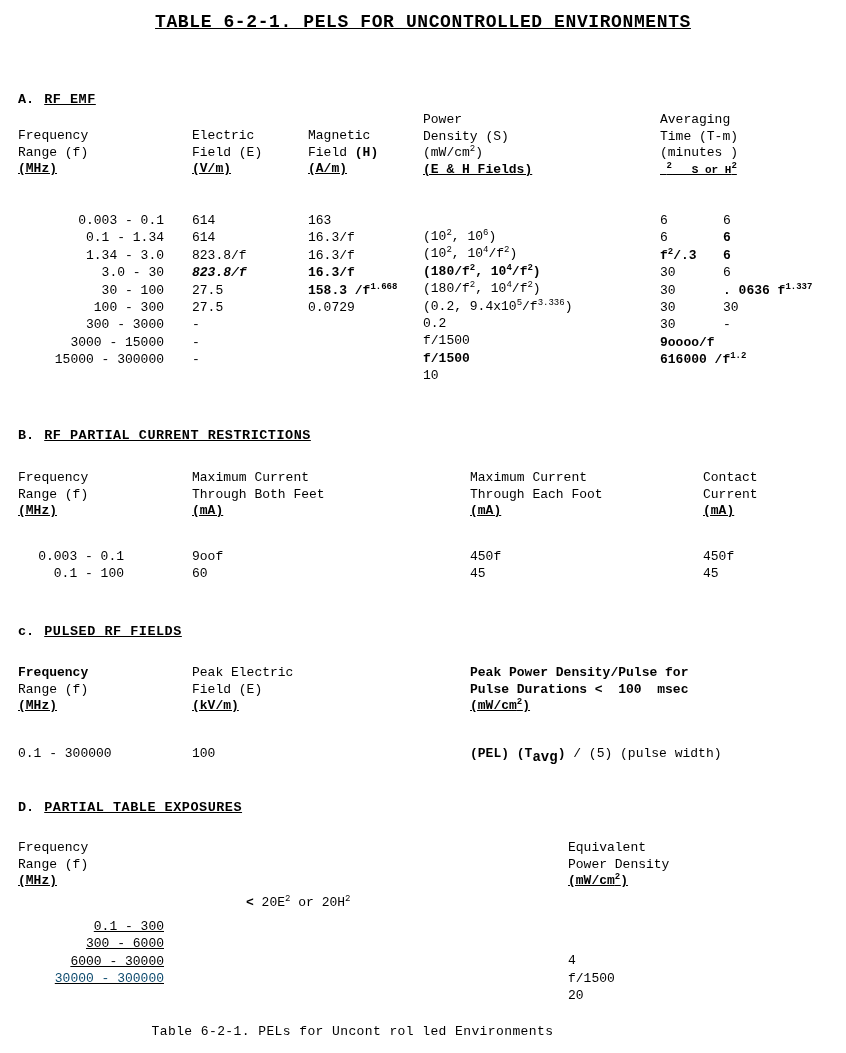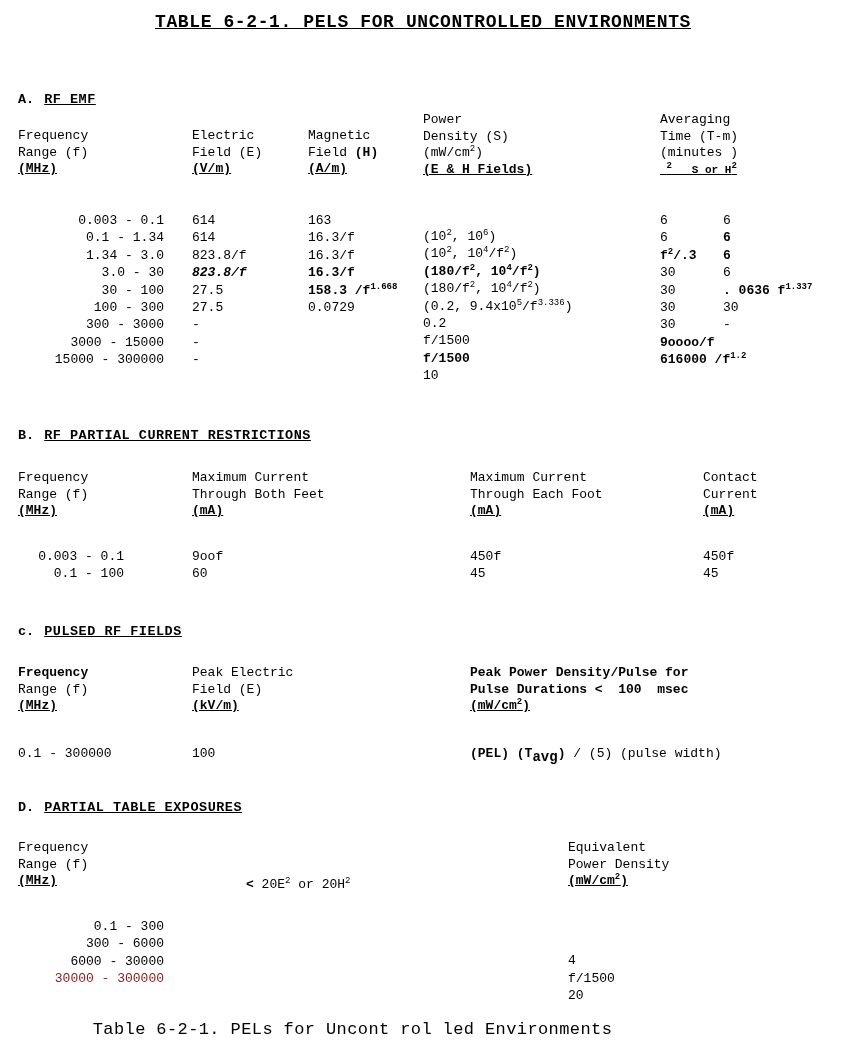--- a/index.html
+++ b/index.html
@@ -71,25 +71,25 @@
     font-size: 9px;
     vertical-align: super;
     line-height: 0;
   }
   .footer {
     position: absolute;
     bottom: 14px;
     left: 0;
     width: 705px;
     text-align: center;
-    font-size: 17px;
+    font-size: 13px;
     letter-spacing: 0.4px;
     font-family: "Liberation Mono", monospace;
   }
-  .faint { color: #7f1d1d; }
+  .faint { color: #0c4a6e; }
 </style>
 </head>
 <body>
 
 <div class="page">
 
   <div class="doc-title">TABLE 6-2-1.  PELS FOR UNCONTROLLED ENVIRONMENTS</div>
 
   <div class="sect-head" style="top:92px; left:18px;">
     <span class="letter">A.</span><span class="txt">RF EMF</span>
@@ -232,26 +232,26 @@
 
   <div class="hdr" style="top:840px; left:18px;">Frequency
 Range (f)
 <span class="u">(MHz)</span>       </div>
 
 
   <div class="hdr" style="top:840px; left:568px;">Equivalent
 Power Density
 <span class="u">(mW/cm<sup>2</sup>)</span>     </div>
 
-  <div class="rows" style="top:918px; left:18px; text-align:right; width:146px;">0.1 - 300
+  <div class="rows" style="top:918px; left:18px; text-align:right; width:146px;text-decoration:underline;">0.1 - 300
 300 - 6000
 6000 - 30000
 <span class="faint">30000 - 300000</span></div>
 
-  <div class="rows" style="top:876px; left:246px;"><span class="b">&lt;</span> 20E<sup>2</sup> or 20H<sup>2</sup></div>
+  <div class="rows" style="top:894px; left:246px;"><span class="b">&lt;</span> 20E<sup>2</sup> or 20H<sup>2</sup></div>
 
   <div class="rows" style="top:935px; left:568px;">
 4
 f/1500
 20</div>
 
   <div class="footer">Table 6-2-1.   PELs for Uncont rol led Environments</div>
 
 </div>
 

